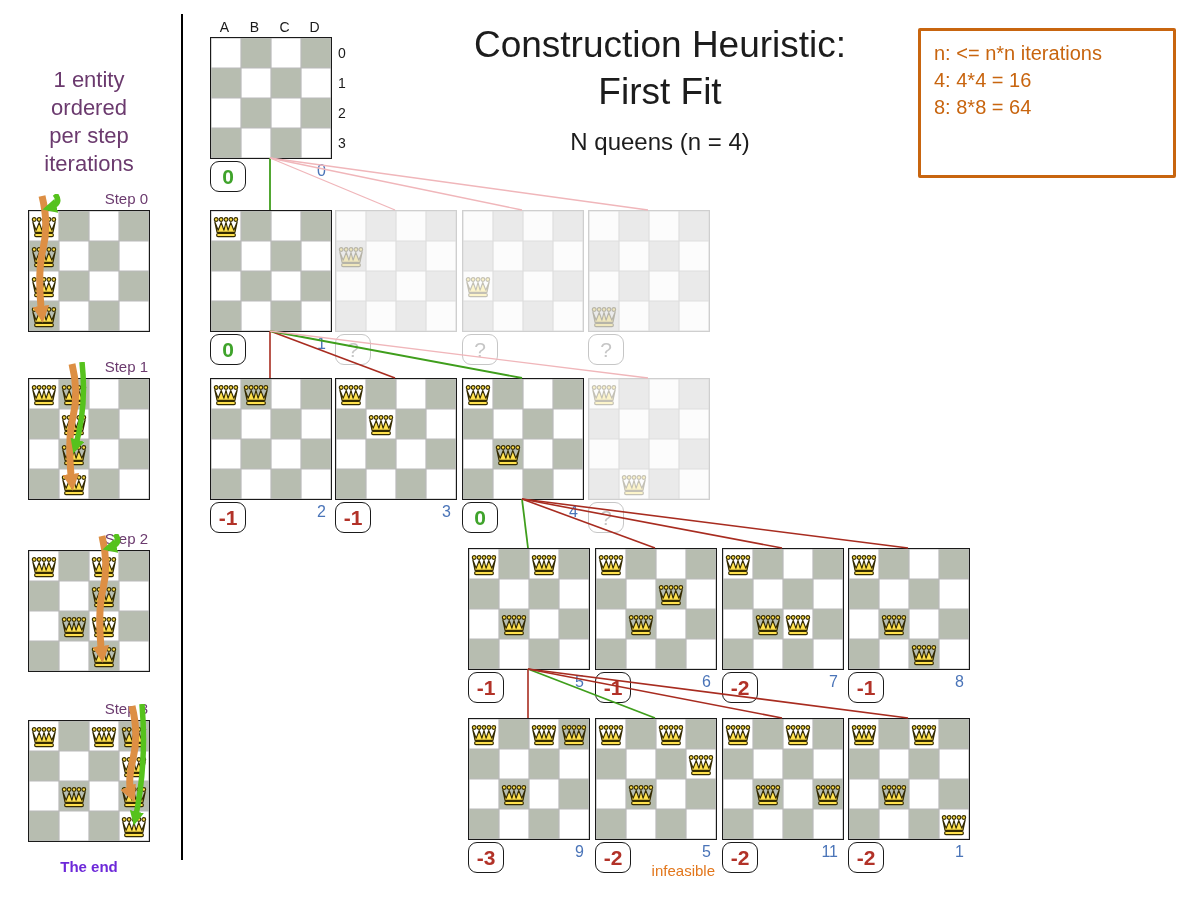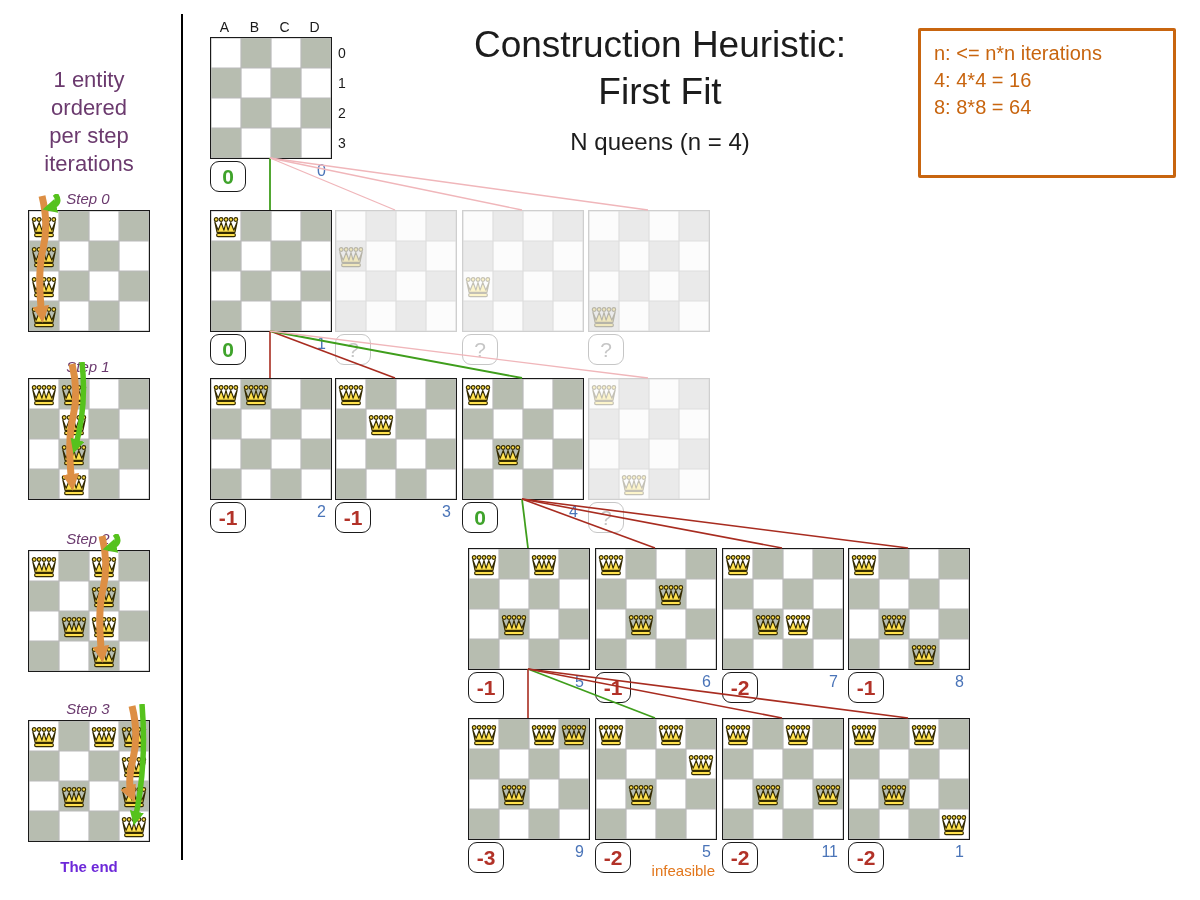--- a/index.html
+++ b/index.html
@@ -30,21 +30,21 @@
               font-size:37px;color:#1c1c1c;z-index:1;}
   .subtitle{position:absolute;left:400px;width:520px;text-align:center;
             font-size:24px;color:#1c1c1c;z-index:1;}
   
   .info-box{position:absolute;left:918px;top:28px;width:258px;height:150px;box-sizing:border-box;
             border:3px solid;border-radius:2px;padding:9px 8px 0 13px;z-index:1;}
   .info-line{font-size:20px;line-height:27px;white-space:nowrap;}
   
   .intro{position:absolute;left:8px;top:40px;width:162px;text-align:center;
          font-size:22px;line-height:28px;z-index:1;}
-  .step-label{position:absolute;width:120px;text-align:center;font-size:15px;z-index:4;font-style:italic;}
+  .step-label{position:absolute;width:120px;text-align:right;font-size:15px;z-index:4;}
   .end-label{position:absolute;left:8px;top:858px;width:162px;text-align:center;
              font-size:15px;font-weight:700;z-index:1;}
   .divider{position:absolute;left:181px;top:14px;width:2px;height:846px;background:#000;z-index:1;}
   svg.overlay{position:absolute;z-index:4;pointer-events:none;}
 </style>
 </head>
 <body>
 
 <div id="stage">
 

